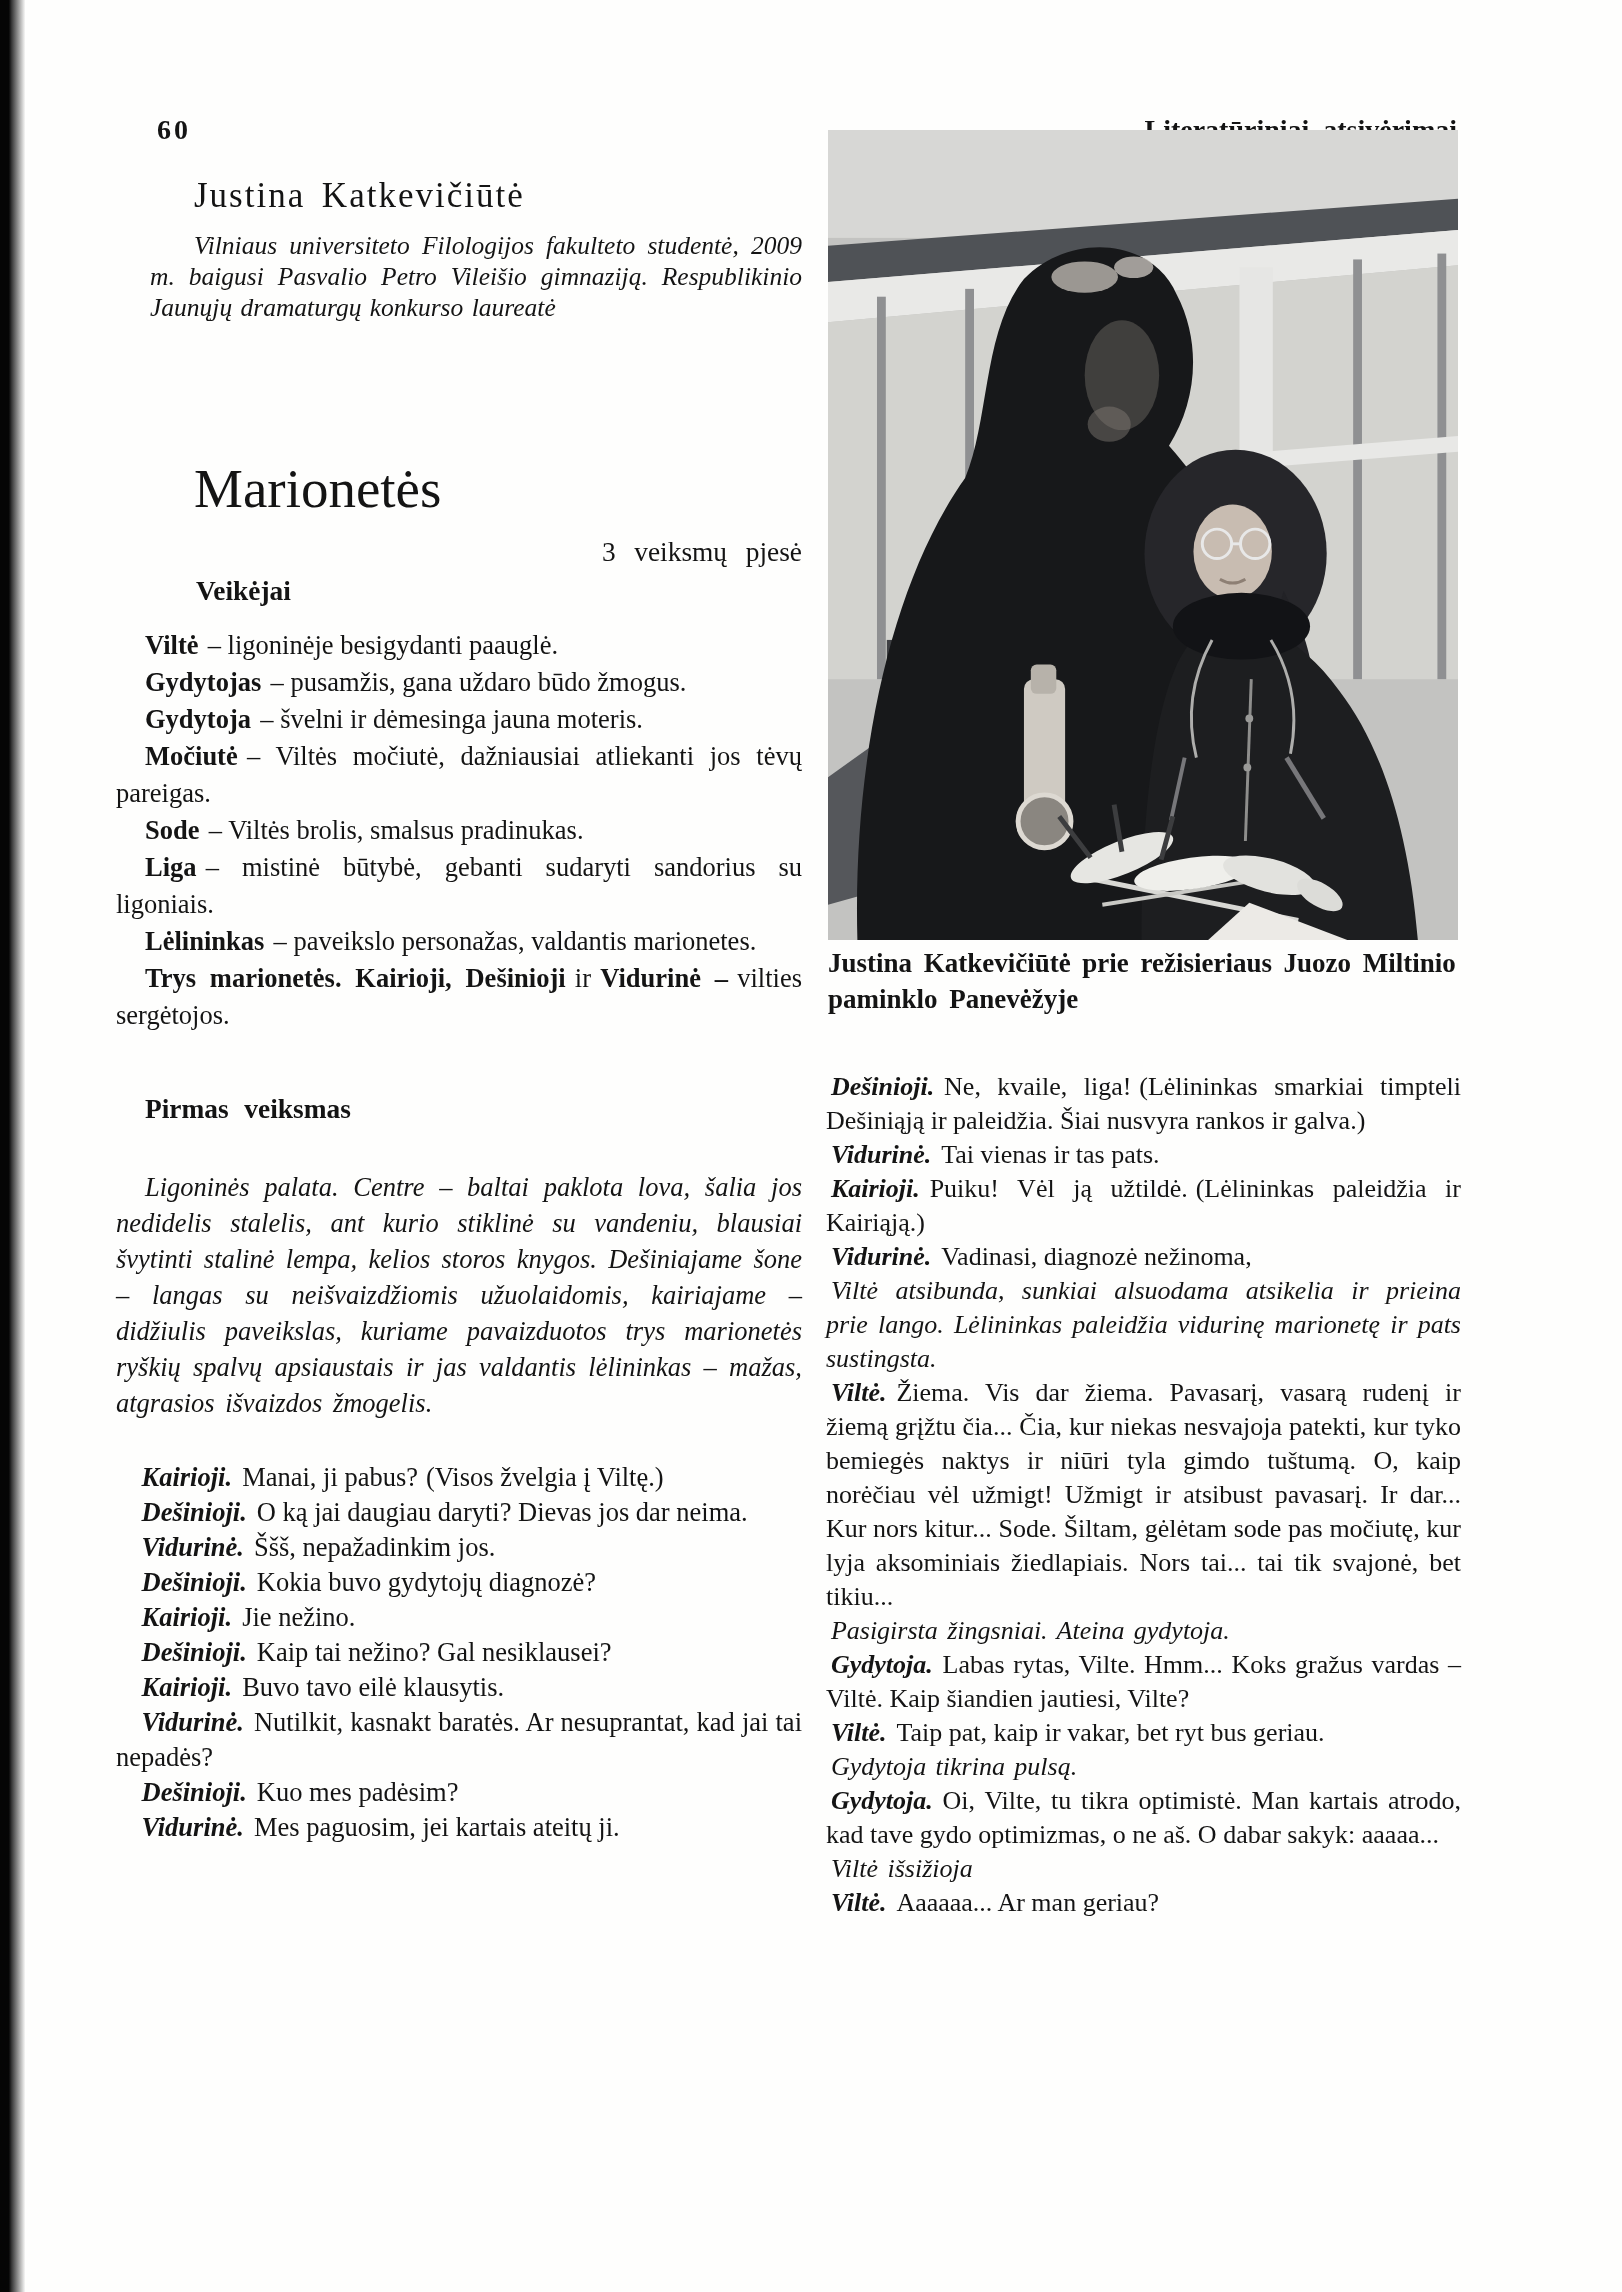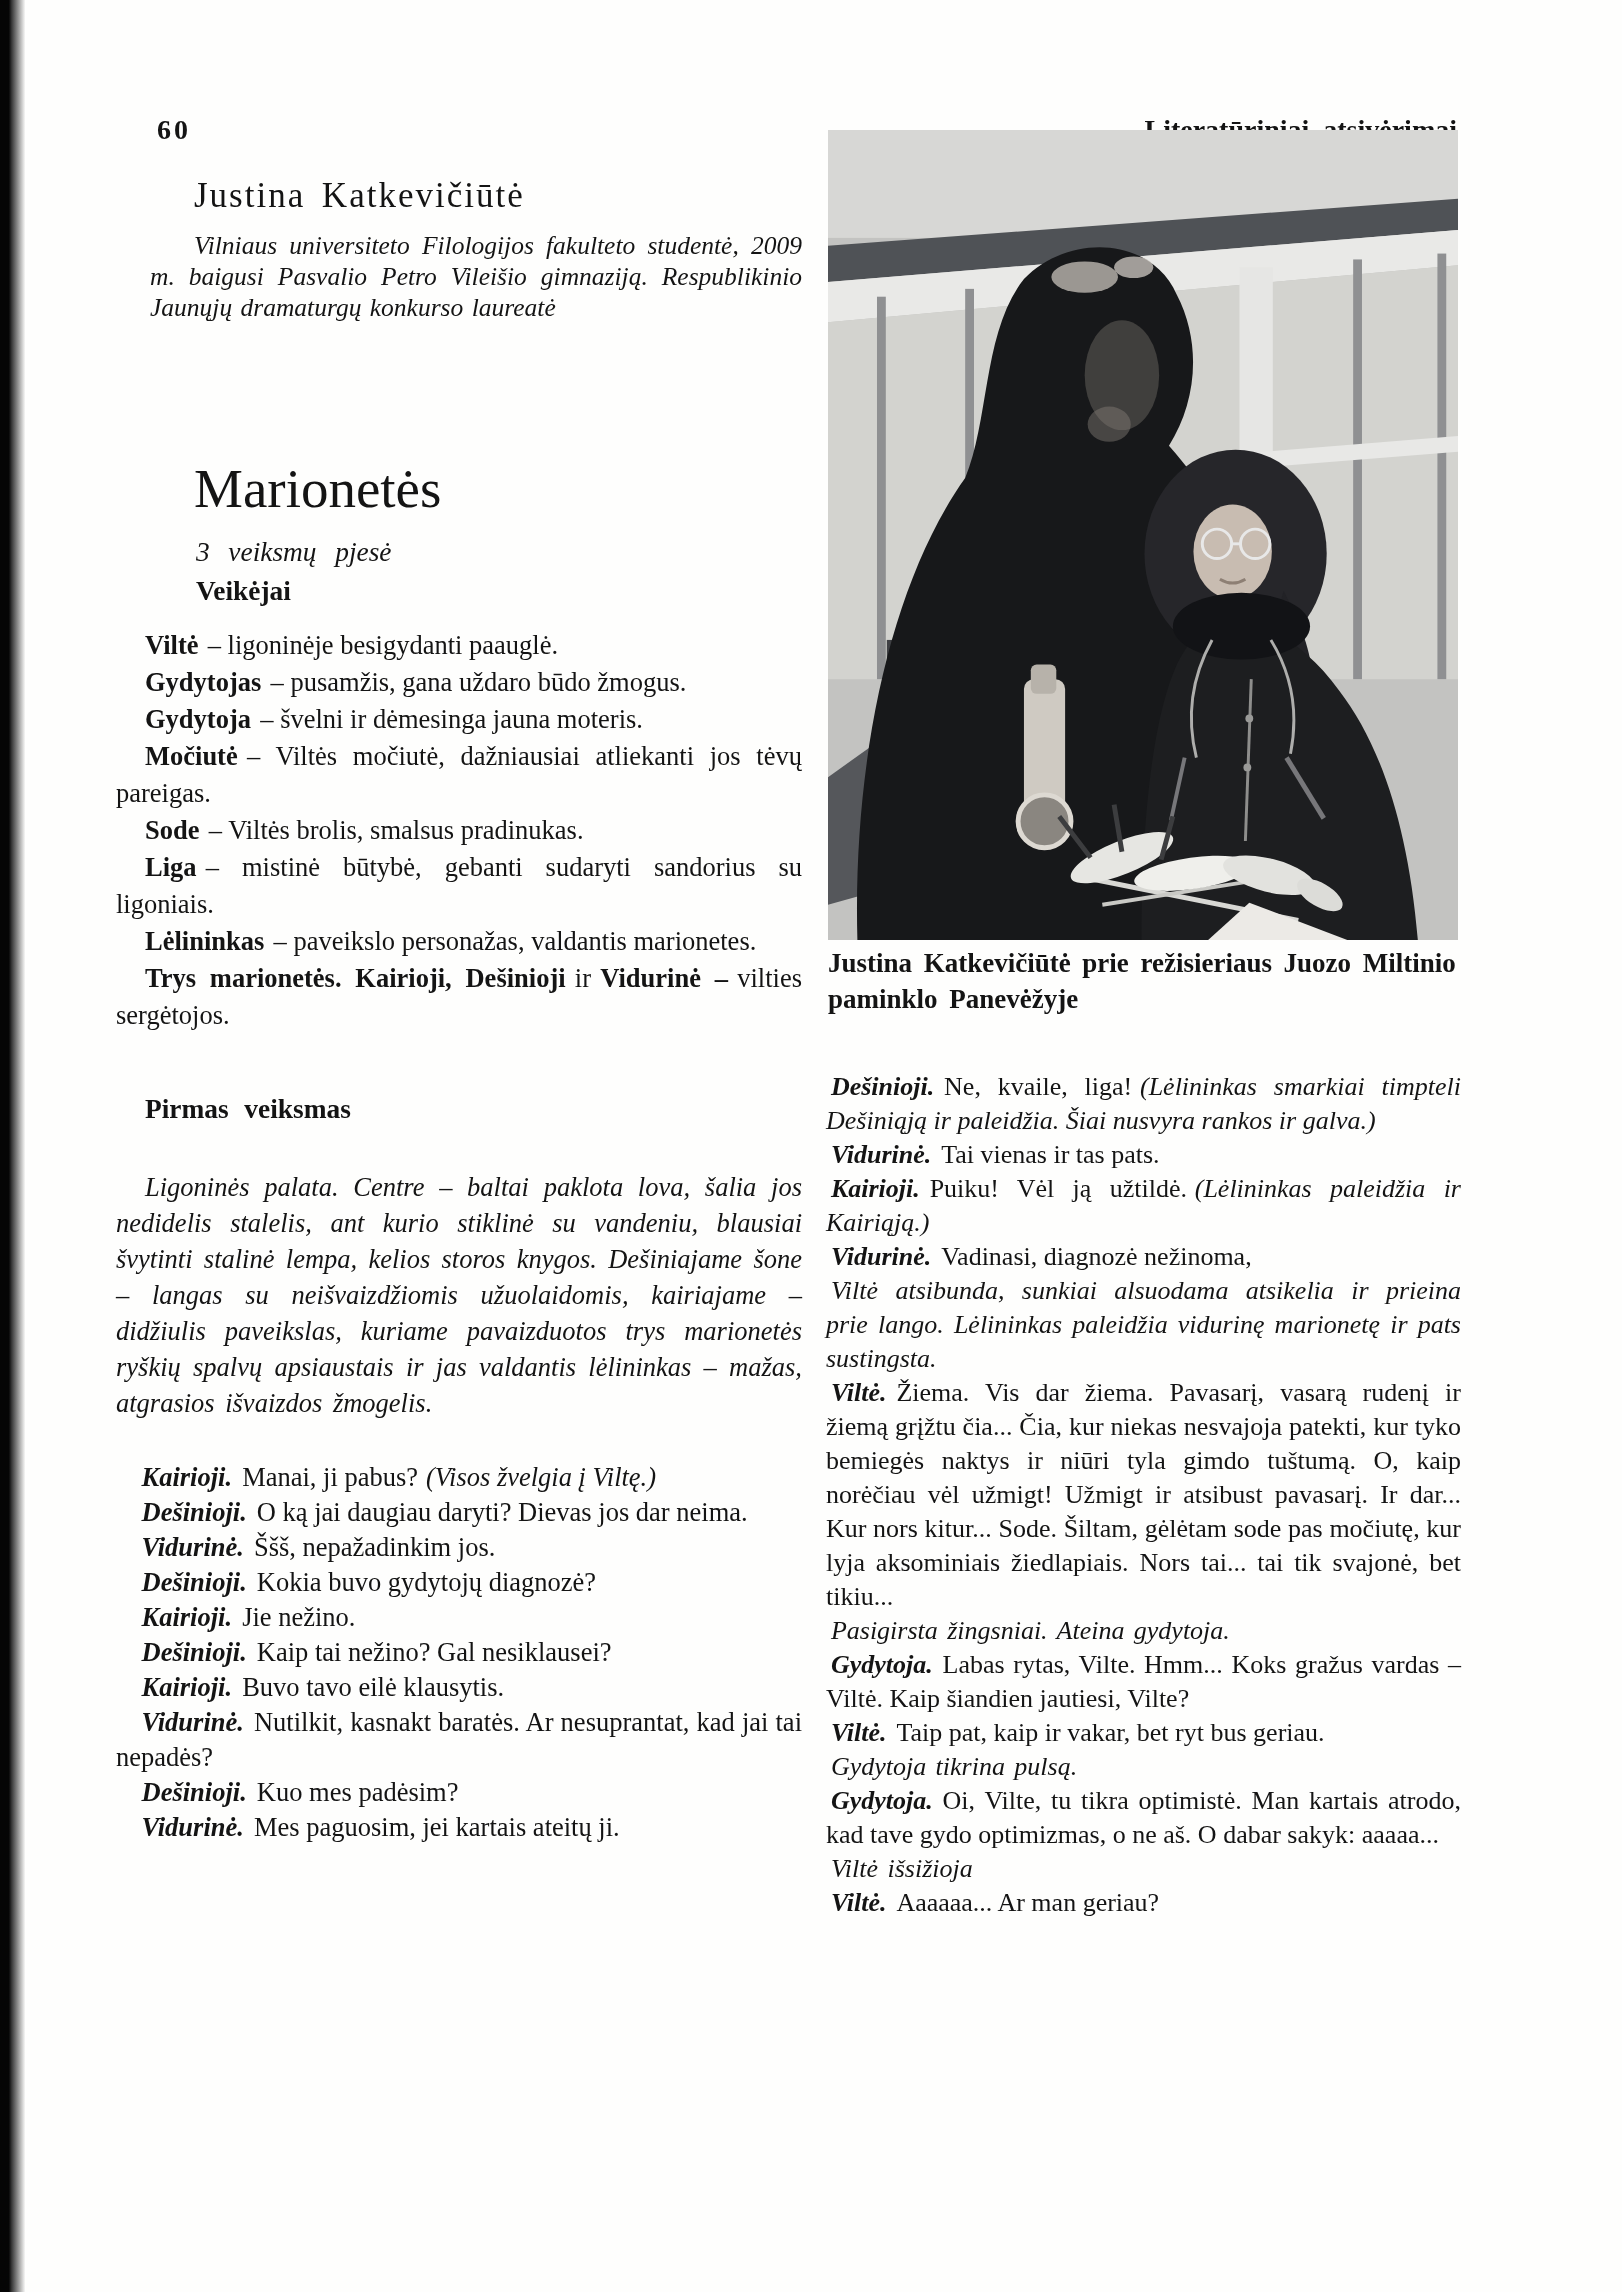--- a/index.html
+++ b/index.html
@@ -11,34 +11,34 @@
   .scan-edge{position:absolute;left:0;top:0;width:25.5px;height:100%;
     background:linear-gradient(90deg,#050505 0 8.8px,#3a3a3a 11.8px,#fefefd 25.5px);}
   .pageno{position:absolute;left:157px;top:114px;font-size:28px;font-weight:bold;letter-spacing:2.9px;}
   .running-header{position:absolute;right:165px;top:114px;font-size:28px;font-weight:bold;word-spacing:6.9px;}
 
   .left-col{position:absolute;left:116px;top:176px;width:686px;}
   .author{margin:0 0 0 78px;font-size:35px;font-weight:normal;letter-spacing:2px;word-spacing:5.9px;}
   .bio{margin:13.7px 0 0 34px;font-size:25.5px;font-style:italic;line-height:31px;
        text-align:justify;text-indent:44px;word-spacing:2px;}
   .title{margin:134px 0 0 78px;font-size:55px;font-weight:normal;line-height:1.15;}
-  .subtitle{margin:15.7px 0 0 80px;font-size:27.4px;font-style:italic;word-spacing:11.8px;line-height:33px;}
+  .subtitle{margin:15.7px 0 0 80px;font-size:27.4px;word-spacing:11.8px;line-height:33px;text-align:right;}
   .char-heading{margin:5.9px 0 0 80px;font-size:27.4px;font-weight:bold;line-height:33px;}
   .characters{margin-top:19.6px;font-size:26.5px;line-height:37px;}
   .char{margin:0;text-align:justify;text-indent:29px;}
   .cname{font-weight:bold;margin-right:.35em;}
   .cmid{margin-right:.35em;}
   .act-heading{margin:59px 0 0 29px;font-size:27.4px;font-weight:bold;word-spacing:8.8px;line-height:33px;}
   .stage-par{margin:43px 0 0 0;font-size:26.5px;font-style:italic;line-height:36px;
              text-align:justify;text-indent:29px;word-spacing:3.9px;}
   .stage-par + .stage-par{margin-top:11.8px;}
   .dialogue{margin-top:39px;font-size:26.5px;line-height:35px;}
   .line{margin:0;text-align:justify;text-indent:25.5px;}
   .speaker{font-weight:bold;font-style:italic;margin-right:.38em;}
-  .stage-inline{font-style:italic;margin-left:.3em;}
+  .stage-inline{margin-left:.3em;}
 
   .photo{position:absolute;left:828px;top:130px;width:630px;height:810px;background:#c6c6c4;}
   .photo svg{display:block;}
   .caption{position:absolute;left:828px;top:945px;width:647px;margin:0;
            font-size:27px;font-weight:bold;line-height:36px;word-spacing:4.9px;}
 
   .right-col{position:absolute;left:826px;top:1070px;width:635px;
              font-size:26px;line-height:34px;}
   .rline{margin:0;text-align:justify;text-indent:4.9px;}
   .rstage{margin:0;font-style:italic;text-align:justify;text-indent:4.9px;word-spacing:2.9px;}

